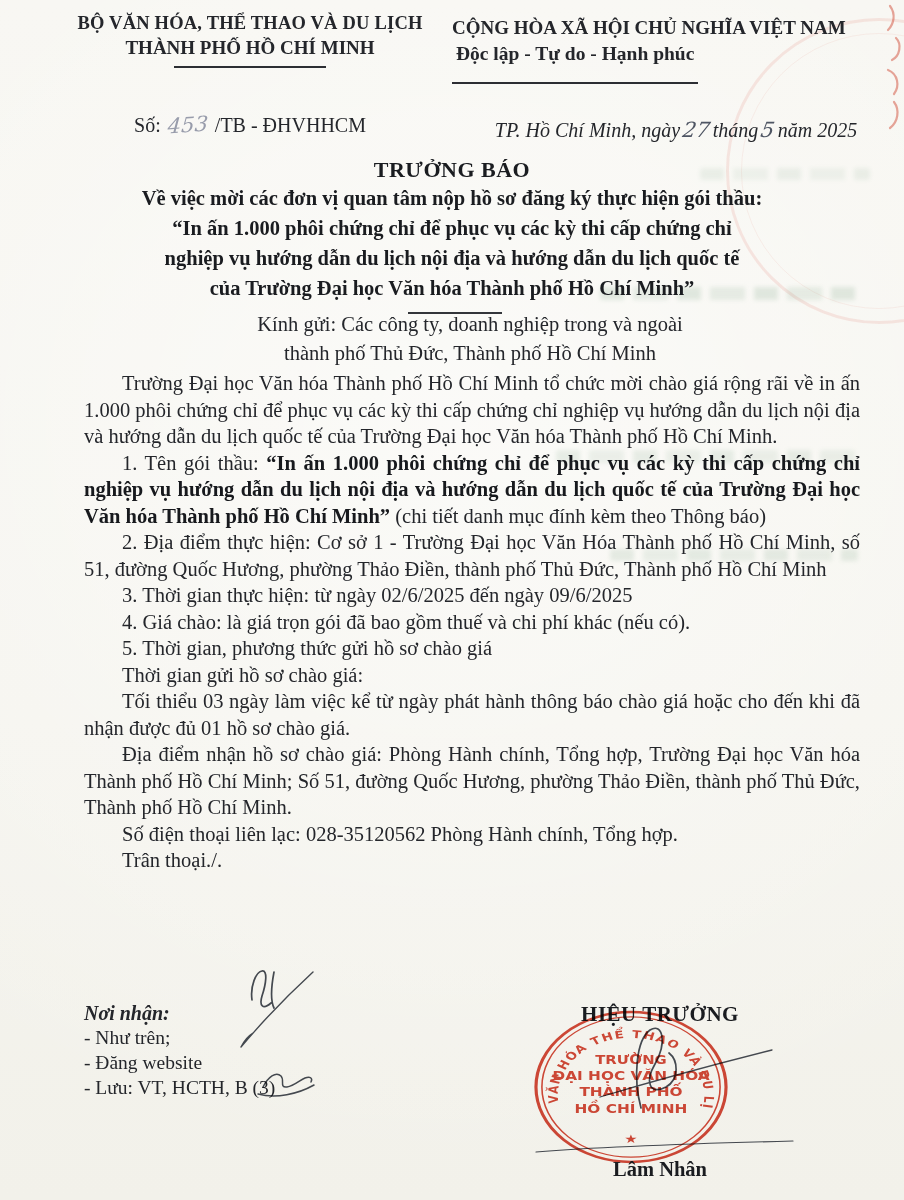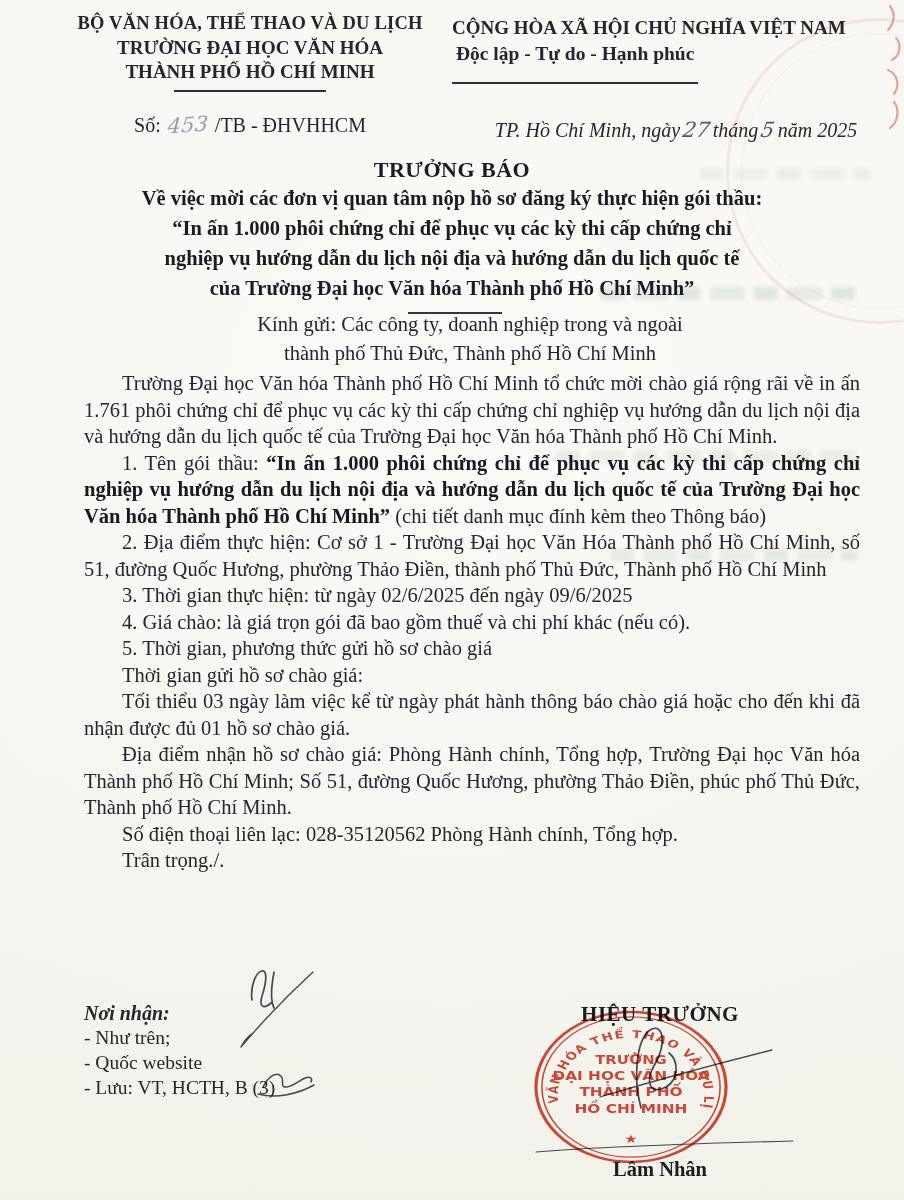--- a/index.html
+++ b/index.html
@@ -82,21 +82,20 @@
       <path d="M 24 102 C 30 110, 28 122, 20 128"></path>
     </g>
   </svg>
   <div class="bleed b1"></div>
   <div class="bleed b2"></div>
   <div class="bleed b3"></div>
   <div class="bleed b4"></div>
 
   <div class="hdr-left">
     <div class="l1">BỘ VĂN HÓA, THỂ THAO VÀ DU LỊCH</div>
-    <div class="l2">TRƯỜNG ĐẠI HỌC VĂN HÓA</div>
     <div class="l2">THÀNH PHỐ HỒ CHÍ MINH</div>
     <div class="rule-left"></div>
   </div>
 
   <div class="hdr-right">
     <div class="l1">CỘNG HÒA XÃ HỘI CHỦ NGHĨA VIỆT NAM</div>
     <div class="l2">Độc lập - Tự do - Hạnh phúc</div>
   </div>
 
   <div class="ref-line">
@@ -115,37 +114,37 @@
     <div class="doc-sub">của Trường Đại học Văn hóa Thành phố Hồ Chí Minh”</div>
     <div class="title-rule"></div>
   </div>
 
   <div class="salutation">
     <div>Kính gửi: Các công ty, doanh nghiệp trong và ngoài</div>
     <div>thành phố Thủ Đức, Thành phố Hồ Chí Minh</div>
   </div>
 
   <div class="body">
-    <p>Trường Đại học Văn hóa Thành phố Hồ Chí Minh tổ chức mời chào giá rộng rãi về in ấn 1.761 phôi chứng chỉ để phục vụ các kỳ thi cấp chứng chỉ nghiệp vụ hướng dẫn du lịch nội địa và hướng dẫn du lịch quốc tế của Trường Đại học Văn hóa Thành phố Hồ Chí Minh.</p>
+    <p>Trường Đại học Văn hóa Thành phố Hồ Chí Minh tổ chức mời chào giá rộng rãi về in ấn 1.000 phôi chứng chỉ để phục vụ các kỳ thi cấp chứng chỉ nghiệp vụ hướng dẫn du lịch nội địa và hướng dẫn du lịch quốc tế của Trường Đại học Văn hóa Thành phố Hồ Chí Minh.</p>
     <p><span>1. Tên gói thầu: </span><span class="b">“In ấn 1.000 phôi chứng chỉ để phục vụ các kỳ thi cấp chứng chỉ nghiệp vụ hướng dẫn du lịch nội địa và hướng dẫn du lịch quốc tế của Trường Đại học Văn hóa Thành phố Hồ Chí Minh”</span><span> (chi tiết danh mục đính kèm theo Thông báo)</span></p>
     <p>2. Địa điểm thực hiện: Cơ sở 1 - Trường Đại học Văn Hóa Thành phố Hồ Chí Minh, số 51, đường Quốc Hương, phường Thảo Điền, thành phố Thủ Đức, Thành phố Hồ Chí Minh</p>
     <p>3. Thời gian thực hiện: từ ngày 02/6/2025 đến ngày 09/6/2025</p>
     <p>4. Giá chào: là giá trọn gói đã bao gồm thuế và chi phí khác (nếu có).</p>
     <p>5. Thời gian, phương thức gửi hồ sơ chào giá</p>
     <p>Thời gian gửi hồ sơ chào giá:</p>
     <p>Tối thiểu 03 ngày làm việc kể từ ngày phát hành thông báo chào giá hoặc cho đến khi đã nhận được đủ 01 hồ sơ chào giá.</p>
-    <p>Địa điểm nhận hồ sơ chào giá: Phòng Hành chính, Tổng hợp, Trường Đại học Văn hóa Thành phố Hồ Chí Minh; Số 51, đường Quốc Hương, phường Thảo Điền, phúc phố Thủ Đức, Thành phố Hồ Chí Minh.</p>
+    <p>Địa điểm nhận hồ sơ chào giá: Phòng Hành chính, Tổng hợp, Trường Đại học Văn hóa Thành phố Hồ Chí Minh; Số 51, đường Quốc Hương, phường Thảo Điền, thành phố Thủ Đức, Thành phố Hồ Chí Minh.</p>
     <p>Số điện thoại liên lạc: 028-35120562 Phòng Hành chính, Tổng hợp.</p>
-    <p>Trân trọng./.</p>
+    <p>Trân thoại./.</p>
   </div>
 
   <div class="noi-nhan">
     <div class="nn-label">Nơi nhận:</div>
     <div class="nn-item">- Như trên;</div>
-    <div class="nn-item">- Quốc website</div>
+    <div class="nn-item">- Đăng website</div>
     <div class="nn-item">- Lưu: VT, HCTH, B (3)</div>
   </div>
 
   <div class="signer-title">HIỆU TRƯỞNG</div>
   <div class="signer-name">Lâm Nhân</div>
 
   <svg class="stamp" viewBox="0 0 200 200" preserveAspectRatio="none">
     <defs>
       <path id="stampArc" d="M 28 128 A 74 74 0 1 1 172 128" fill="none"></path>
     </defs>

